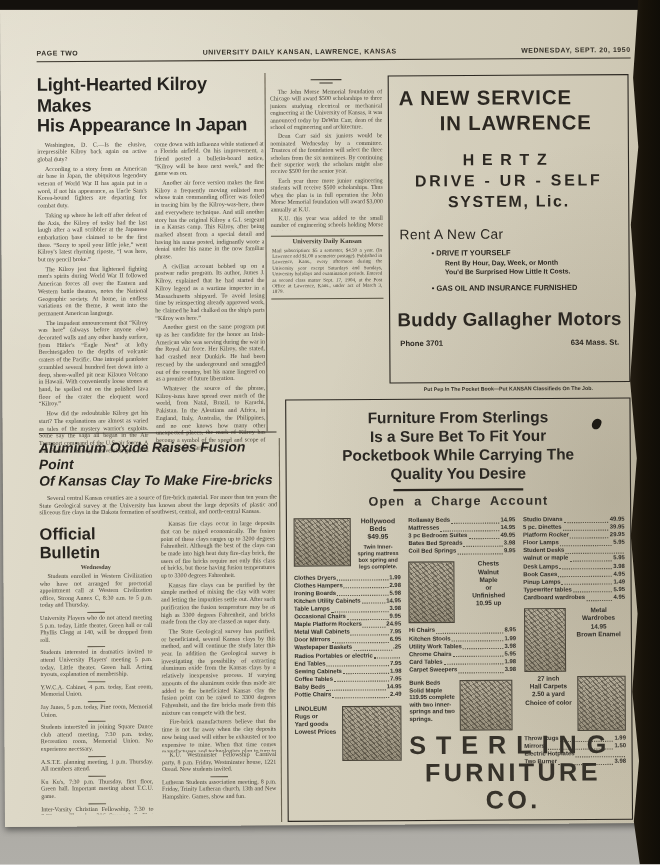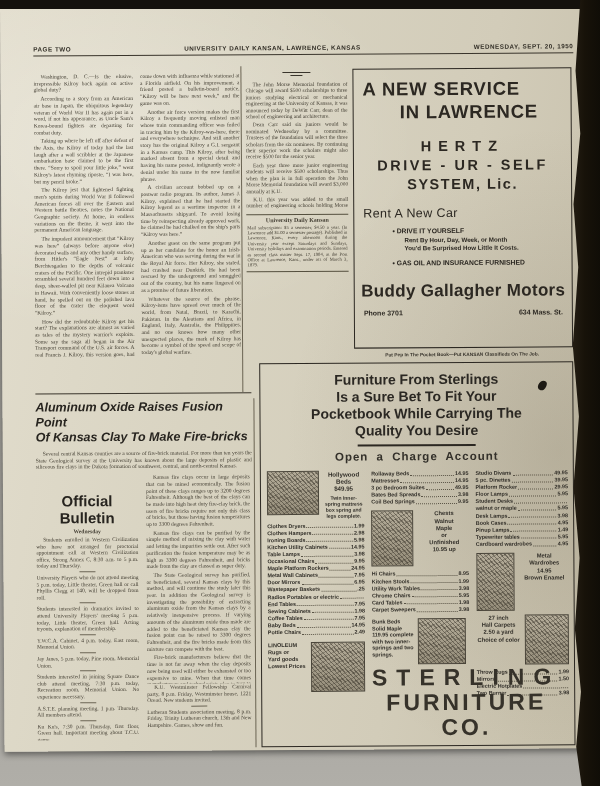--- a/index.html
+++ b/index.html
@@ -113,21 +113,21 @@
   .st-co1{font-weight:bold;font-size:23px;line-height:25px;letter-spacing:9px;}
   .st-co2{font-weight:bold;font-size:23px;line-height:25px;letter-spacing:3px;}
 
   
   .alum{position:absolute;left:33px;top:393px;width:216px;}
   .al-head div{font-family:"Liberation Sans",sans-serif;font-weight:bold;font-style:italic;font-size:12.5px;line-height:15px;color:#27241f;}
   .al-intro{margin-top:5px;font-size:5.5px;line-height:6.7px;text-align:justify;}
   .al-cols{display:flex;gap:8px;margin-top:4px;height:266px;overflow:hidden;}
   .al-left{width:102px;}
   .al-right{width:104px;}
-  .ob-title{font-family:"Liberation Sans",sans-serif;font-weight:bold;font-size:15px;text-align:center;color:#27241f;margin:18px 0 2px;}
+  .ob-title{font-family:"Liberation Sans",sans-serif;font-weight:bold;font-size:15px;color:#27241f;margin:3px 0 2px;}
   .ob-day{font-weight:bold;font-size:5.6px;text-align:center;margin-bottom:2px;}
   .ob-list{font-size:5.5px;line-height:6.6px;text-align:justify;}
   .ob-list p{margin:0;text-indent:7px;}
   .ob-list p + p::before{content:"";display:block;width:16px;border-top:.8px solid #6b6455;margin:2px auto;}
   .fb{height:210px;overflow:hidden;font-size:5.5px;line-height:6.7px;text-align:justify;}
   .ob-tail{font-size:5.5px;line-height:6.6px;text-align:justify;}
   .ob-tail p{margin:0;text-indent:7px;}
   .ob-tail p + p::before{content:"";display:block;width:16px;border-top:.8px solid #6b6455;margin:2px auto;}
 
   .blot{position:absolute;left:536px;top:376px;width:8px;height:10px;background:#1d1a14;border-radius:60% 40% 55% 45%;transform:rotate(20deg);}
@@ -140,20 +140,24 @@
 <div class="paper">
   <div class="content">
 
     <div class="hdr">
       <span>PAGE TWO</span>
       <span>UNIVERSITY DAILY KANSAN, LAWRENCE, KANSAS</span>
       <span>WEDNESDAY, SEPT. 20, 1950</span>
     </div>
 
     <div class="kilroy">
+      <div class="k-head">
+        <div>Light-Hearted Kilroy Makes</div>
+        <div>His Appearance In Japan</div>
+      </div>
       <div class="k-body">
           <p>Washington, D. C.—Is the elusive, irrepressible Kilroy back again on active global duty?</p>
           <p>According to a story from an American air base in Japan, the ubiquitous legendary veteran of World War II has again put in a word, if not his appearance, as Uncle Sam's Korea-bound fighters are departing for combat duty.</p>
           <p>Taking up where he left off after defeat of the Axis, the Kilroy of today had the last laugh after a wall scribbler at the Japanese embarkation base claimed to be the first there. “Sorry to spoil your little joke,” went Kilroy's latest rhyming riposte, “I was here, but my pencil broke.”</p>
           <p>The Kilroy jest that lightened fighting men's spirits during World War II followed American forces all over the Eastern and Western battle theatres, notes the National Geographic society. At home, in endless variations on the theme, it went into the permanent American language.</p>
           <p>The impudent announcement that “Kilroy was here” (always before anyone else) decorated walls and any other handy surface, from Hitler's “Eagle Nest” at lofty Berchtesgaden to the depths of volcanic craters of the Pacific. One intrepid prankster scrambled several hundred feet down into a deep, sheer-walled pit near Kilauea Volcano in Hawaii. With conveniently loose stones at hand, he spelled out on the polished lava floor of the crater the eloquent word “Kilroy.”</p>
           <p>How did the redoubtable Kilroy get his start? The explanations are almost as varied as tales of the mystery warrior's exploits. Some say the saga all began in the Air Transport command of the U.S. air forces. A real Francis J. Kilroy, this version goes, had come down with influenza while stationed at a Florida airfield. On his improvement, a friend posted a bulletin-board notice, “Kilroy will be here next week,” and the game was on.</p>
           <p>Another air force version makes the first Kilroy a frequently moving enlisted man whose train commanding officer was foiled in tracing him by the Kilroy-was-here, there and everywhere technique. And still another story has the original Kilroy a G.I. sergeant in a Kansas camp. This Kilroy, after being marked absent from a special detail and having his name posted, indignantly wrote a denial under his name in the now familiar phrase.</p>
           <p>A civilian account bobbed up on a postwar radio program. Its author, James J. Kilroy, explained that he had started the Kilroy legend as a wartime inspector in a Massachusetts shipyard. To avoid losing time by reinspecting already approved work, he claimed he had chalked on the ship's parts “Kilroy was here.”</p>
           <p>Another guest on the same program put up as her candidate for the honor an Irish-American who was serving during the war in the Royal Air force. Her Kilroy, she stated, had crashed near Dunkirk. He had been rescued by the underground and smuggled out of the country, but his name lingered on as a promise of future liberation.</p>

